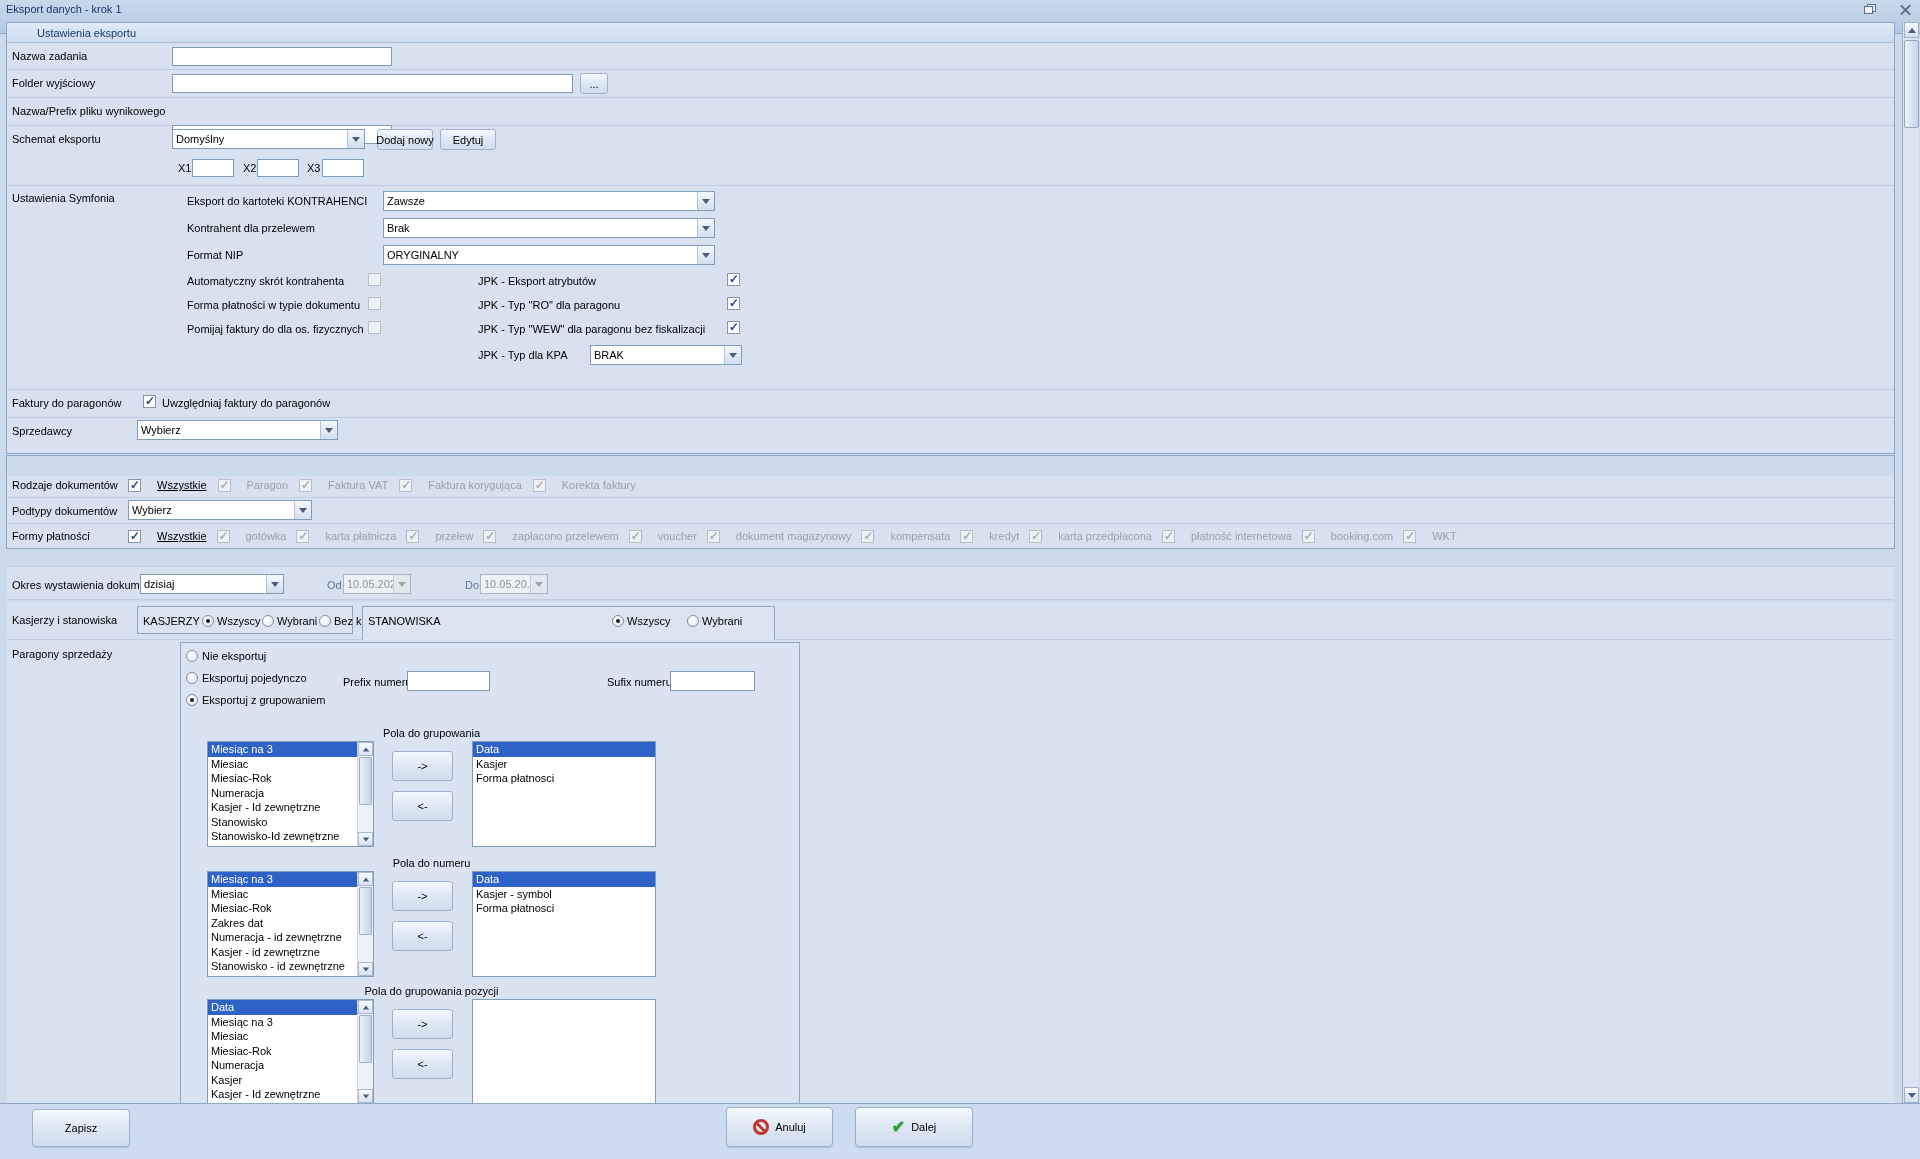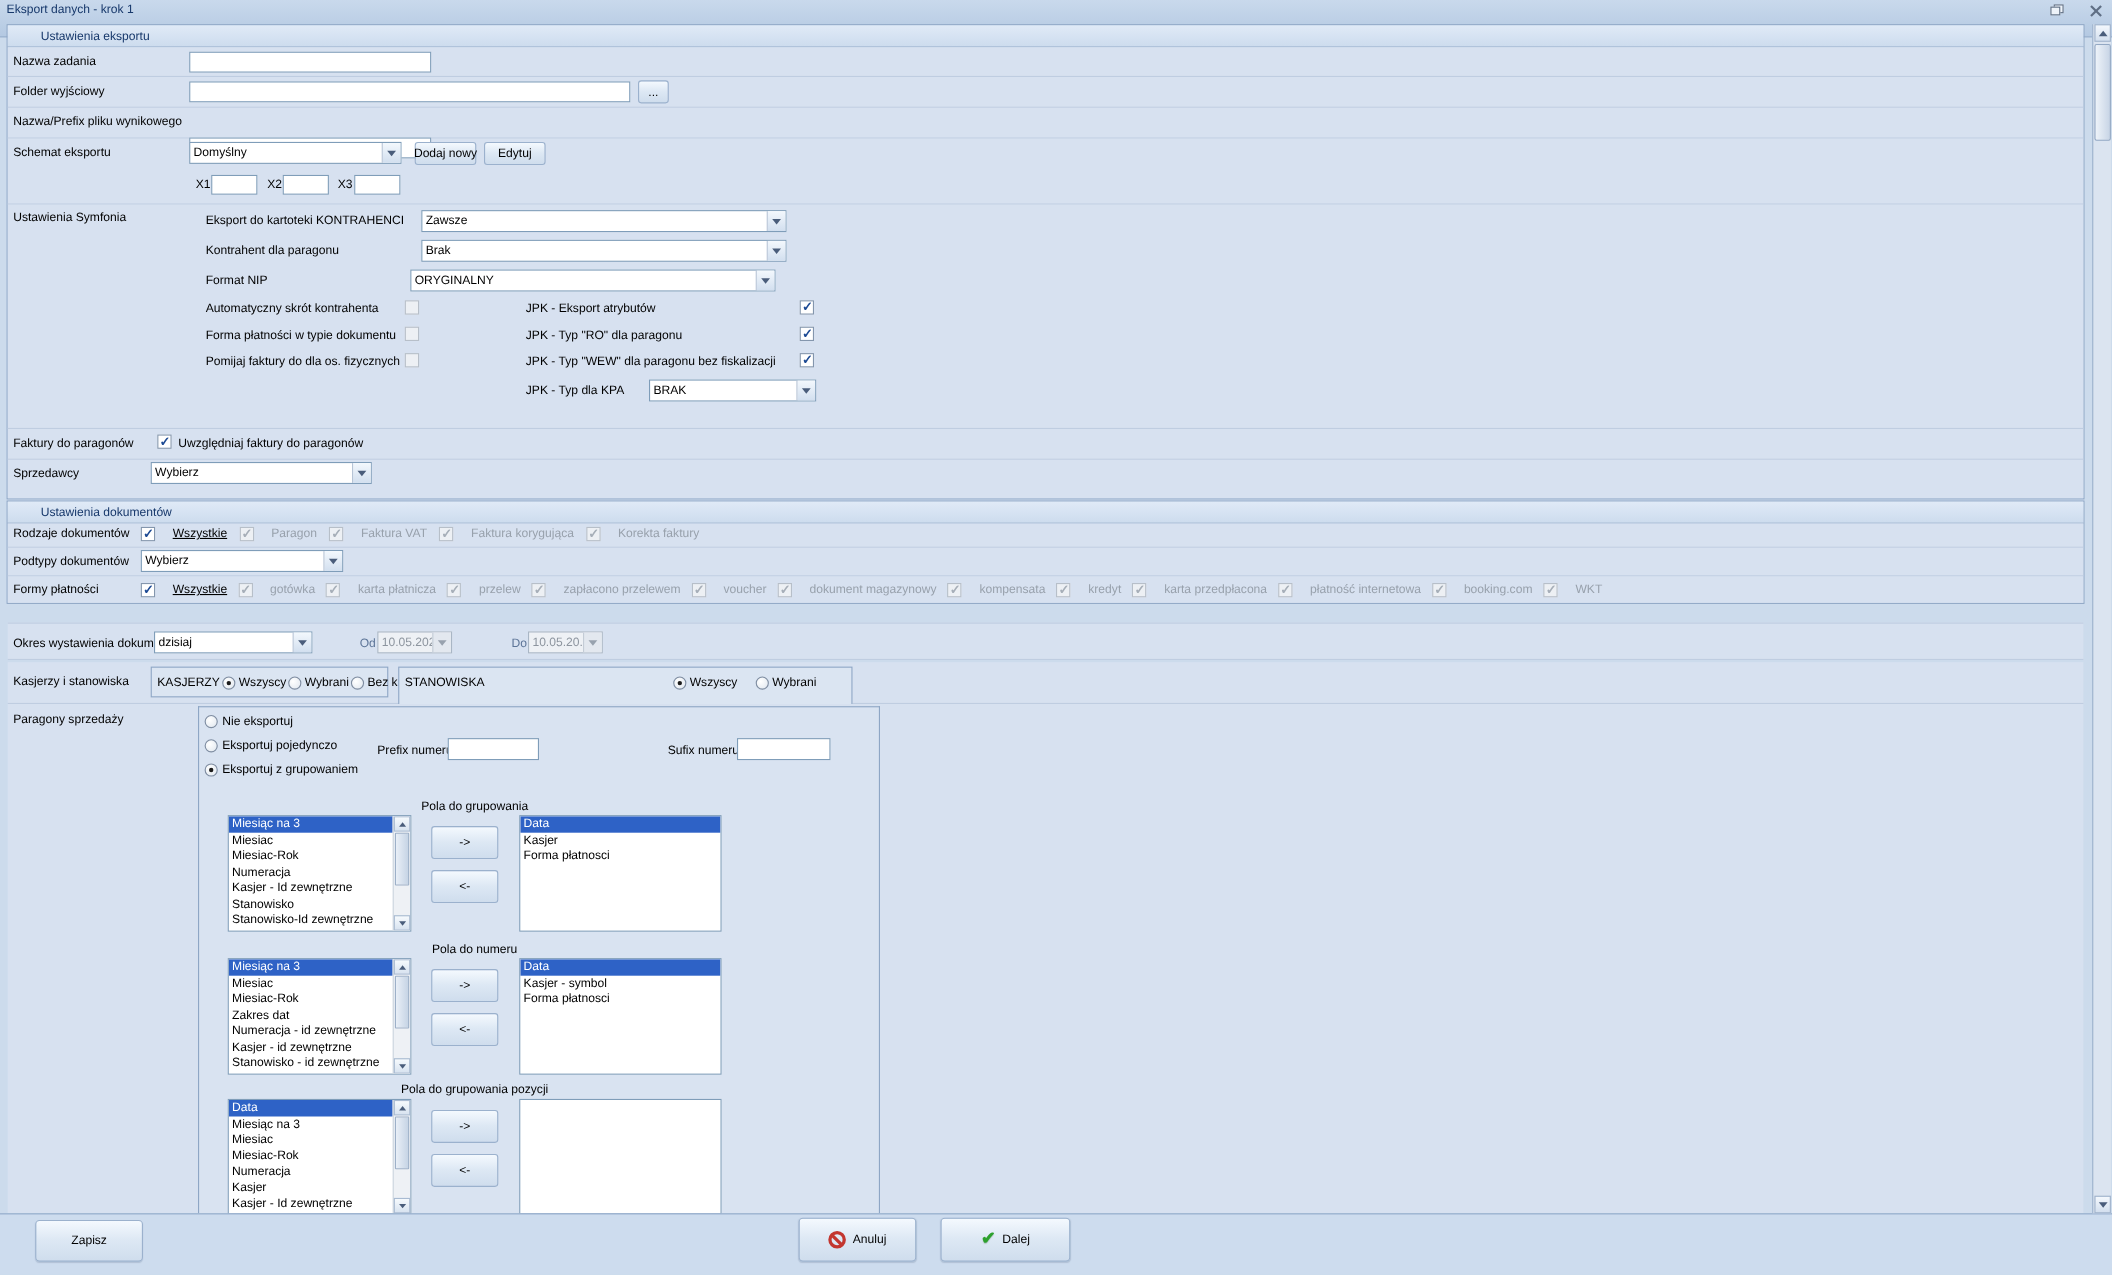--- a/index.html
+++ b/index.html
@@ -149,29 +149,29 @@
   <input class="tin" style="left: 322px; top: 159px; width: 42px; height: 18px;" value="">
 
   <span class="lbl" style="left:12px;top:192px;">Ustawienia Symfonia</span>
   <span class="lbl" style="left:187px;top:195px;">Eksport do kartoteki KONTRAHENCI</span>
   <div class="combo" style="left:383px;top:191px;width:332px;">
     <span class="ctxt">Zawsze</span>
     <span class="carr">
         <span class="tri-d"></span>
       </span>
   </div>
-  <span class="lbl" style="left:187px;top:222px;">Kontrahent dla paragonu</span>
+  <span class="lbl" style="left:187px;top:222px;">Kontrahent dla przelewem</span>
   <div class="combo" style="left:383px;top:218px;width:332px;">
     <span class="ctxt">Brak</span>
     <span class="carr">
         <span class="tri-d"></span>
       </span>
   </div>
   <span class="lbl" style="left:187px;top:249px;">Format NIP</span>
-  <div class="combo" style="left:373px;top:245px;width:332px;">
+  <div class="combo" style="left:383px;top:245px;width:332px;">
     <span class="ctxt">ORYGINALNY</span>
     <span class="carr">
         <span class="tri-d"></span>
       </span>
   </div>
 
   <span class="lbl" style="left:187px;top:275px;">Automatyczny skrót kontrahenta</span>
   <span class="cb gry" style="left:368px;top:273px;"></span>
   <span class="lbl" style="left:187px;top:299px;">Forma płatności w typie dokumentu</span>
   <span class="cb gry" style="left:368px;top:297px;"></span>
@@ -198,21 +198,20 @@
 
   <span class="lbl" style="left:12px;top:425px;">Sprzedawcy</span>
   <div class="combo" style="left:137px;top:420px;width:201px;">
     <span class="ctxt">Wybierz</span>
     <span class="carr">
         <span class="tri-d"></span>
       </span>
   </div>
 
   <div class="gbox" style="left:6px;top:455px;width:1889px;height:94px;"></div>
-  <div class="ghead" style="left:7px;top:456px;width:1887px;">Ustawienia dokumentów</div>
   <div class="band" style="left:7px;top:476px;width:1887px;height:22px;"></div>
   <div class="band" style="left:7px;top:498px;width:1887px;height:26px;"></div>
   <div class="band last" style="left:7px;top:524px;width:1887px;height:24px;"></div>
 
   <span class="lbl" style="left:12px;top:479px;">Rodzaje dokumentów</span>
   <div class="hrow" style="left:128px;top:476px;height:18px;">
     <span class="cbi">
         <span class="cbx chk"></span>
         <span class="und">Wszystkie</span>
       </span>

